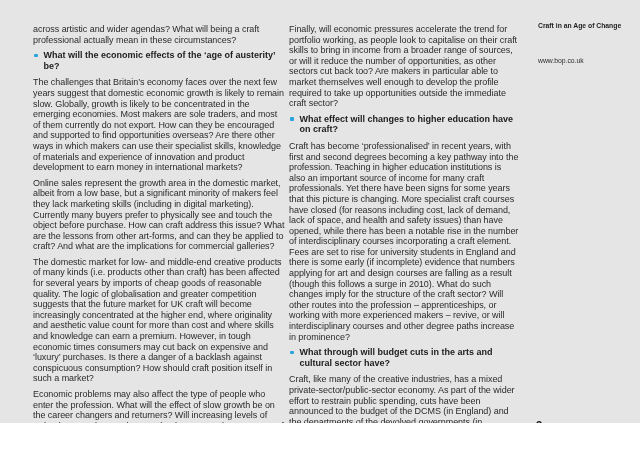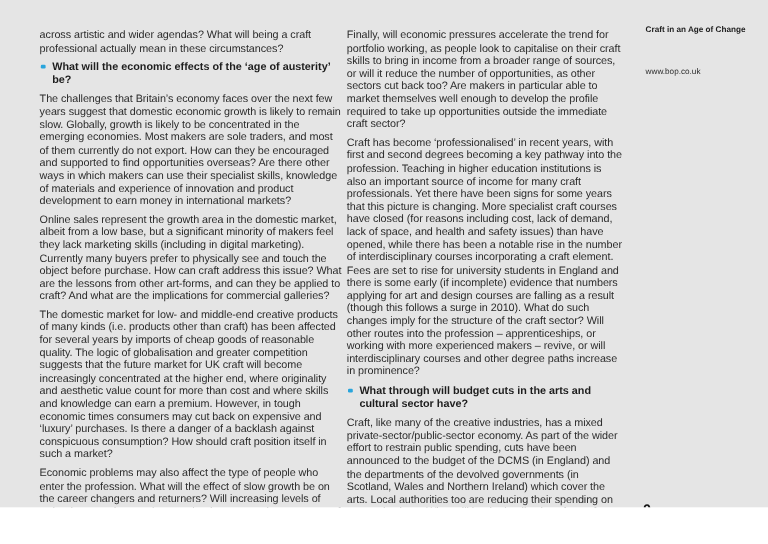--- a/index.html
+++ b/index.html
@@ -83,20 +83,24 @@
 
     <p class="para">The challenges that Britain’s economy faces over the next few years suggest that domestic economic growth is likely to remain slow. Globally, growth is likely to be concentrated in the emerging economies. Most makers are sole traders, and most of them currently do not export. How can they be encouraged and supported to find opportunities overseas? Are there other ways in which makers can use their specialist skills, knowledge of materials and experience of innovation and product development to earn money in international markets?</p>
     <p class="para">Online sales represent the growth area in the domestic market, albeit from a low base, but a significant minority of makers feel they lack marketing skills (including in digital marketing). Currently many buyers prefer to physically see and touch the object before purchase. How can craft address this issue? What are the lessons from other art-forms, and can they be applied to craft? And what are the implications for commercial galleries?</p>
     <p class="para">The domestic market for low- and middle-end creative products of many kinds (i.e. products other than craft) has been affected for several years by imports of cheap goods of reasonable quality. The logic of globalisation and greater competition suggests that the future market for UK craft will become increasingly concentrated at the higher end, where originality and aesthetic value count for more than cost and where skills and knowledge can earn a premium. However, in tough economic times consumers may cut back on expensive and ‘luxury’ purchases. Is there a danger of a backlash against conspicuous consumption? How should craft position itself in such a market?</p>
     <p class="para">Economic problems may also affect the type of people who enter the profession. What will the effect of slow growth be on the career changers and returners? Will increasing levels of redundancy and unemployment lead more people to turn to craft as an alternative career, or will economic uncertainty make people more reluctant to take the gamble of changing direction?</p>
   </div>
 
   <div class="col col-right">
     <p class="para">Finally, will economic pressures accelerate the trend for portfolio working, as people look to capitalise on their craft skills to bring in income from a broader range of sources, or will it reduce the number of opportunities, as other sectors cut back too? Are makers in particular able to market themselves well enough to develop the profile required to take up opportunities outside the immediate craft sector?</p>
 
+    <div class="bullet-row">
+      <span class="bullet-dot"></span>
+      <span class="bullet-text">What effect will changes to higher education have on craft?</span>
+    </div>
 
     <p class="para">Craft has become ‘professionalised’ in recent years, with first and second degrees becoming a key pathway into the profession. Teaching in higher education institutions is also an important source of income for many craft professionals. Yet there have been signs for some years that this picture is changing. More specialist craft courses have closed (for reasons including cost, lack of demand, lack of space, and health and safety issues) than have opened, while there has been a notable rise in the number of interdisciplinary courses incorporating a craft element. Fees are set to rise for university students in England and there is some early (if incomplete) evidence that numbers applying for art and design courses are falling as a result (though this follows a surge in 2010). What do such changes imply for the structure of the craft sector? Will other routes into the profession – apprenticeships, or working with more experienced makers – revive, or will interdisciplinary courses and other degree paths increase in prominence?</p>
 
     <div class="bullet-row">
       <span class="bullet-dot"></span>
       <span class="bullet-text">What through will budget cuts in the arts and cultural sector have?</span>
     </div>
 
     <p class="para">Craft, like many of the creative industries, has a mixed private-sector/public-sector economy. As part of the wider effort to restrain public spending, cuts have been announced to the budget of the DCMS (in England) and the departments of the devolved governments (in Scotland, Wales and Northern Ireland) which cover the arts. Local authorities too are reducing their spending on arts and culture. What will be the implications for craft, both of the likely reduction in direct spending on craft (through the purchase and commissioning of craft work by public collections) and in the arts support infrastructure on which a sizeable number of craft professionals draw? What will happen in other commissioning areas where some makers were starting to sell their services, such as healthcare?</p>
   </div>

